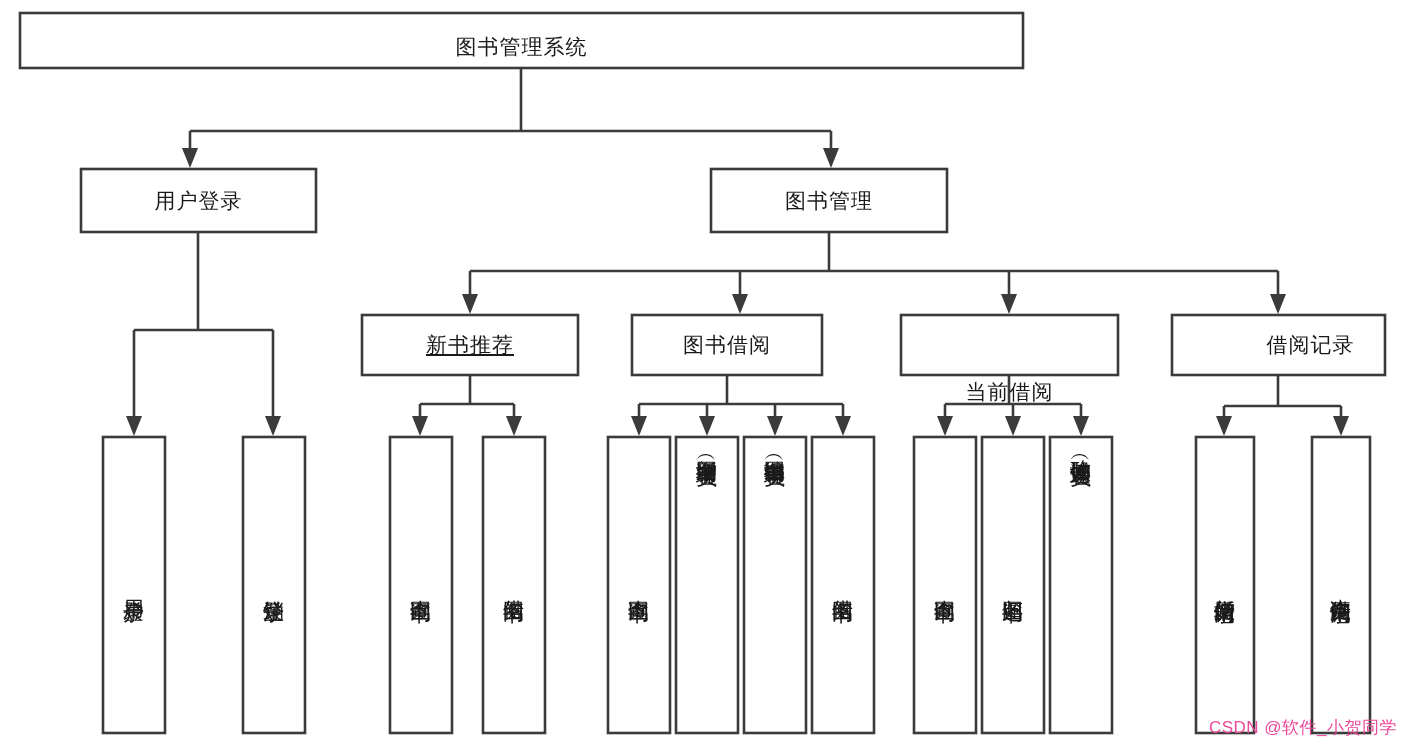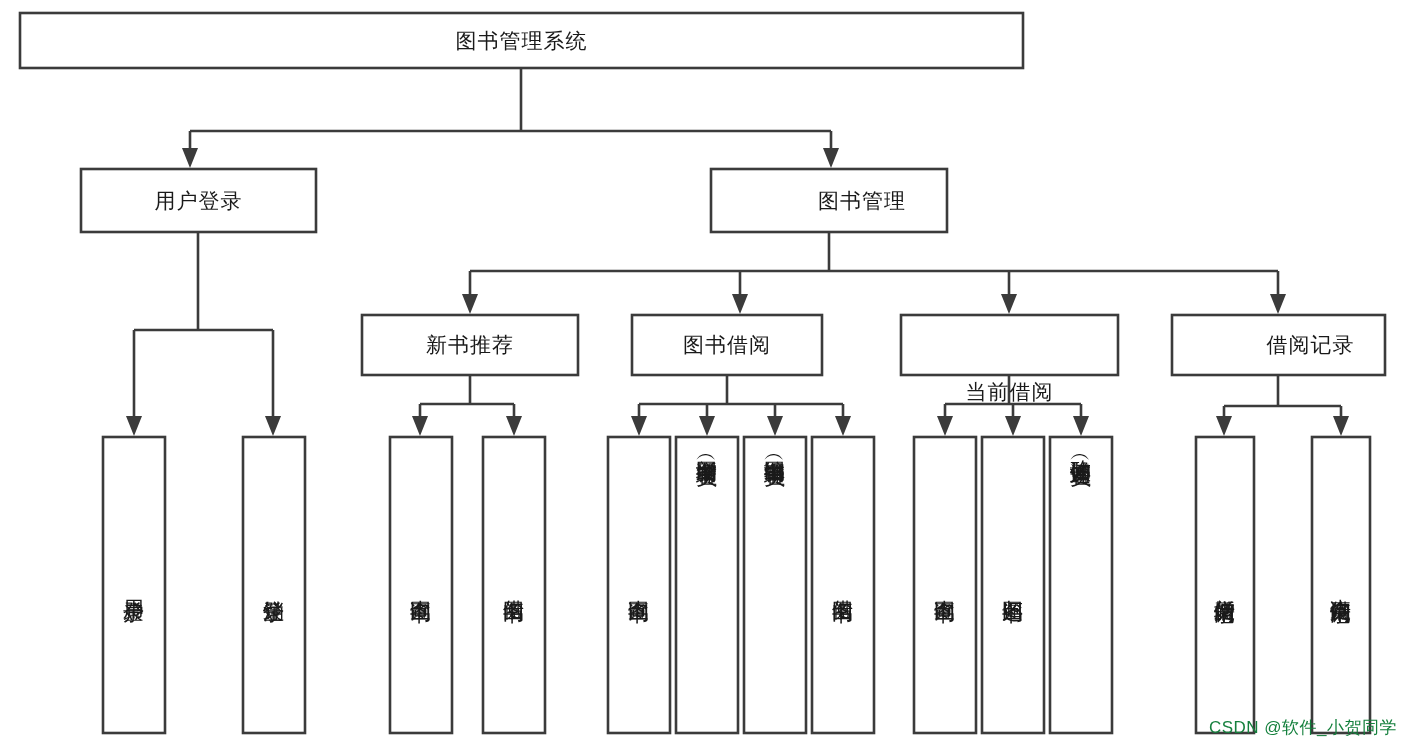--- a/index.html
+++ b/index.html
@@ -68,21 +68,21 @@
     font-size: 21px;
     color: #1a1a1a;
     letter-spacing: 1px;
   }
   #watermark {
     position: absolute;
     right: 8px;
     bottom: 8px;
     font-family: "Liberation Sans", "DejaVu Sans", sans-serif;
     font-size: 17px;
-    color: #15803d;
+    color: #ec4899;
     letter-spacing: 0.5px;
     white-space: nowrap;
   }
 </style>
 </head>
 <body>
 
 <div id="diagram-root">
 
   <svg class="flow" viewBox="0 0 1405 747">
@@ -173,26 +173,26 @@
 
       <rect class="node-box" x="914" y="437" width="62" height="296"></rect>
       <rect class="node-box" x="982" y="437" width="62" height="296"></rect>
       <rect class="node-box" x="1050" y="437" width="62" height="296"></rect>
 
       <rect class="node-box" x="1196" y="437" width="58" height="296"></rect>
       <rect class="node-box" x="1312" y="437" width="58" height="296"></rect>
     </g>
   </svg>
 
-  <div class="hlabel-wrap" style="left:20px; top:13px; width:1003px; height:55px;">图书管理系统</div>
+  <div class="hlabel-wrap" style="left:20px; top:19px; width:1003px; height:55px;">图书管理系统</div>
 
   <div class="hlabel-wrap" style="left:81px; top:169px; width:235px; height:63px;">用户登录</div>
-  <div class="hlabel-wrap" style="left:711px; top:169px; width:236px; height:63px;padding-left:33px;">图书管理</div>
-
-  <div class="hlabel-wrap" style="left:362px; top:315px; width:216px; height:60px;">新书推荐</div>
+  <div class="hlabel-wrap" style="left:711px; top:169px; width:236px; height:63px;">图书管理</div>
+
+  <div class="hlabel-wrap" style="left:362px; top:315px; width:216px; height:60px;text-decoration:underline;">新书推荐</div>
   <div class="hlabel-wrap" style="left:632px; top:315px; width:190px; height:60px;">图书借阅</div>
   <div class="hlabel-wrap" style="left:901px; top:315px; width:217px; height:60px;margin-top:47px;">当前借阅</div>
   <div class="hlabel-wrap" style="left:1172px; top:315px; width:213px; height:60px;margin-left:32px;">借阅记录</div>
 
   <div class="vlabel-wrap" style="left:103px; top:437px; width:62px; height:296px; align-items:center;">
     <span>用户登录</span>
   </div>
   <div class="vlabel-wrap" style="left:243px; top:437px; width:62px; height:296px; align-items:center;">
     <span>注销登录</span>
   </div>

